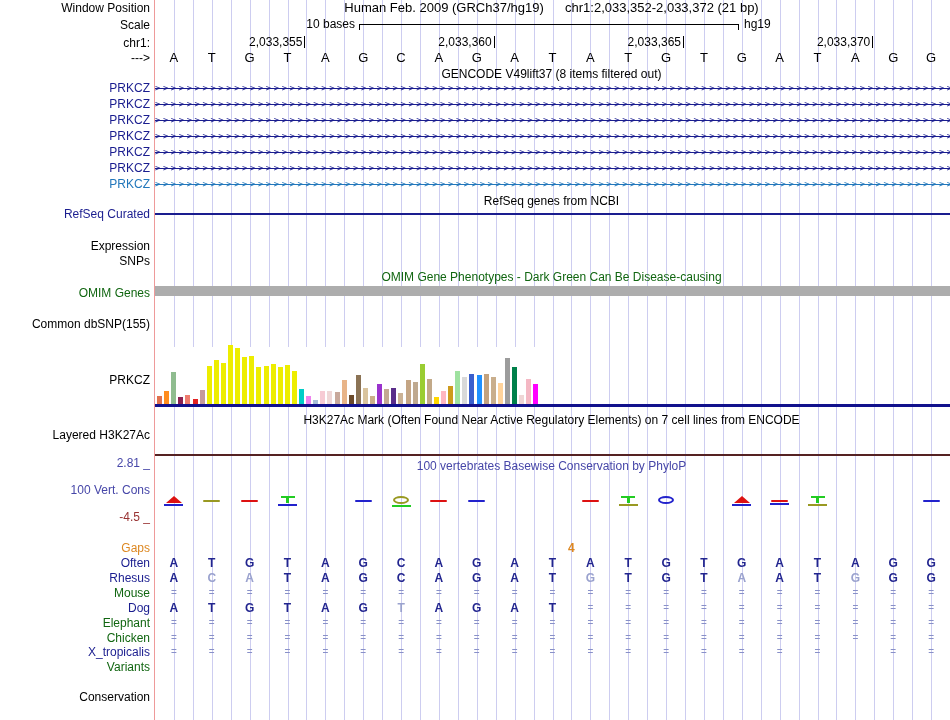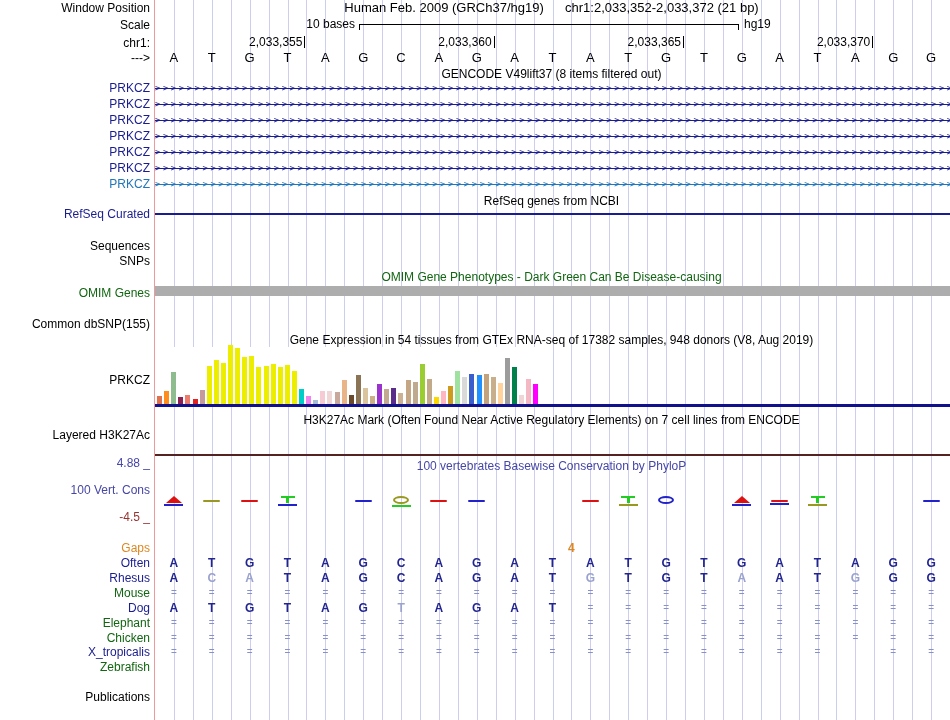--- a/index.html
+++ b/index.html
@@ -161,30 +161,29 @@
       <div class="gene-row" style="top: 177px; color: rgb(34, 119, 187);">
         <div class="gene-line"></div>
         <div class="gene-arrows">&gt;&gt;&gt;&gt;&gt;&gt;&gt;&gt;&gt;&gt;&gt;&gt;&gt;&gt;&gt;&gt;&gt;&gt;&gt;&gt;&gt;&gt;&gt;&gt;&gt;&gt;&gt;&gt;&gt;&gt;&gt;&gt;&gt;&gt;&gt;&gt;&gt;&gt;&gt;&gt;&gt;&gt;&gt;&gt;&gt;&gt;&gt;&gt;&gt;&gt;&gt;&gt;&gt;&gt;&gt;&gt;&gt;&gt;&gt;&gt;&gt;&gt;&gt;&gt;&gt;&gt;&gt;&gt;&gt;&gt;&gt;&gt;&gt;&gt;&gt;&gt;&gt;&gt;&gt;&gt;&gt;&gt;&gt;&gt;&gt;&gt;&gt;&gt;&gt;&gt;&gt;&gt;&gt;&gt;&gt;&gt;&gt;&gt;&gt;&gt;&gt;&gt;&gt;&gt;&gt;&gt;&gt;&gt;&gt;&gt;&gt;&gt;&gt;&gt;&gt;&gt;&gt;&gt;&gt;&gt;&gt;&gt;&gt;&gt;&gt;&gt;&gt;&gt;&gt;&gt;</div>
       </div>
     </div>
 
   <div class="title" style="top:194px">RefSeq genes from NCBI</div>
   <div class="lbl navy" style="top:207px">RefSeq Curated</div>
   <div class="hline" style="top:213px;height:2px;background:#1a1d8f"></div>
 
-  <div class="lbl" style="top:239px">Sequences</div>
+  <div class="lbl" style="top:239px">Expression</div>
   <div class="lbl" style="top:254px">SNPs</div>
 
   <div class="title green" style="top:270px">OMIM Gene Phenotypes - Dark Green Can Be Disease-causing</div>
   <div class="lbl green" style="top:286px">OMIM Genes</div>
   <div class="hline" style="top:286px;height:10px;background:#adadad"></div>
 
   <div class="lbl" style="top:317px">Common dbSNP(155)</div>
 
-  <div class="title" style="top:333px">Gene Expression in 54 tissues from GTEx RNA-seq of 17382 samples, 948 donors (V8, Aug 2019)</div>
   <div style="position:absolute;left:155px;top:347px;width:388px;height:58px;background:#fff"></div>
   <div class="lbl" style="top:373px">PRKCZ</div>
   <div id="gtex-layer">
       <div class="bar" style="left: 157px; top: 396px; height: 8px; background: rgb(224, 113, 78);"></div>
       <div class="bar" style="left: 164.1px; top: 391px; height: 13px; background: rgb(255, 141, 30);"></div>
       <div class="bar" style="left: 171.2px; top: 372px; height: 32px; background: rgb(143, 188, 143);"></div>
       <div class="bar" style="left: 178.3px; top: 397px; height: 7px; background: rgb(139, 34, 82);"></div>
       <div class="bar" style="left: 185.4px; top: 395px; height: 9px; background: rgb(238, 124, 110);"></div>
       <div class="bar" style="left: 192.5px; top: 399px; height: 5px; background: rgb(227, 34, 34);"></div>
       <div class="bar" style="left: 199.6px; top: 390px; height: 14px; background: rgb(196, 154, 154);"></div>
@@ -235,21 +234,21 @@
       <div class="bar" style="left: 519.1px; top: 395px; height: 9px; background: rgb(239, 213, 213);"></div>
       <div class="bar" style="left: 526.2px; top: 379px; height: 25px; background: rgb(244, 184, 196);"></div>
       <div class="bar" style="left: 533.3px; top: 384px; height: 20px; background: rgb(255, 0, 255);"></div>
     </div>
   <div class="hline" style="top:404px;height:3px;background:#11118c"></div>
 
   <div class="title" style="top:413px">H3K27Ac Mark (Often Found Near Active Regulatory Elements) on 7 cell lines from ENCODE</div>
   <div class="lbl" style="top:428px">Layered H3K27Ac</div>
   <div class="hline" style="top:454px;height:2px;background:#552222"></div>
 
-  <div class="lbl bluet" style="top:456px">4.88 _</div>
+  <div class="lbl bluet" style="top:456px">2.81 _</div>
   <div class="title bluet" style="top:459px">100 vertebrates Basewise Conservation by PhyloP</div>
   <div class="lbl bluet" style="top:483px">100 Vert. Cons</div>
   <div id="phylop-layer">
       <div class="glyph" style="left: 162.929px; top: 496px;">
         <div style="width: 0px; height: 0px; border-left: 8px solid transparent; border-right: 8px solid transparent; border-bottom: 7px solid rgb(221, 17, 17);"></div>
         <div style="width: 19px; height: 2px; background: rgb(34, 34, 204); margin-top: 1px;"></div>
       </div>
       <div class="glyph" style="left: 200.786px; top: 496px;">
         <div style="width: 17px; height: 2px; background: rgb(153, 153, 34); border-radius: 2px; margin-top: 4px;"></div>
       </div>
@@ -475,19 +474,19 @@
         <div class="cell eq" style="top: 0px; left: 571.429px; width: 37.8571px;">=</div>
         <div class="cell eq" style="top: 0px; left: 609.286px; width: 37.8571px;">=</div>
         <div class="cell eq" style="top: 0px; left: 647.143px; width: 37.8571px;">=</div>
         <div class="cell eq" style="top: 0px; left: 685px; width: 37.8571px;">=</div>
         <div class="cell eq" style="top: 0px; left: 722.857px; width: 37.8571px;">=</div>
         <div class="cell eq" style="top: 0px; left: 760.714px; width: 37.8571px;">=</div>
         <div class="cell eq" style="top: 0px; left: 798.571px; width: 37.8571px;">=</div>
         <div class="cell eq" style="top: 0px; left: 874.286px; width: 37.8571px;">=</div>
         <div class="cell eq" style="top: 0px; left: 912.143px; width: 37.8571px;">=</div>
       </div>
-      <div class="lbl" style="top: 660.3px; color: rgb(17, 102, 17);">Zebrafish</div>
+      <div class="lbl" style="top: 660.3px; color: rgb(17, 102, 17);">Variants</div>
       <div style="position: absolute; left: 0px; top: 660.3px; width: 950px; height: 14px;"></div>
     </div>
 
-  <div class="lbl" style="top:690px">Publications</div>
+  <div class="lbl" style="top:690px">Conservation</div>
 
 </div>
 
 </body></html>

